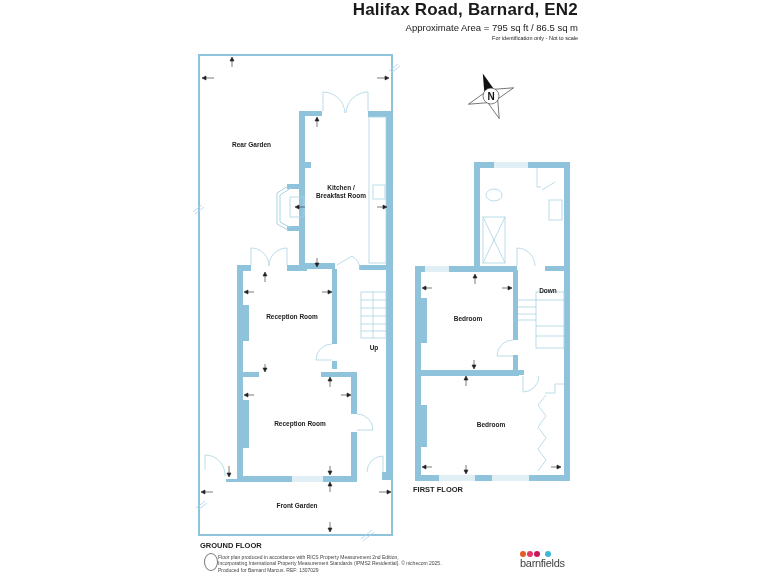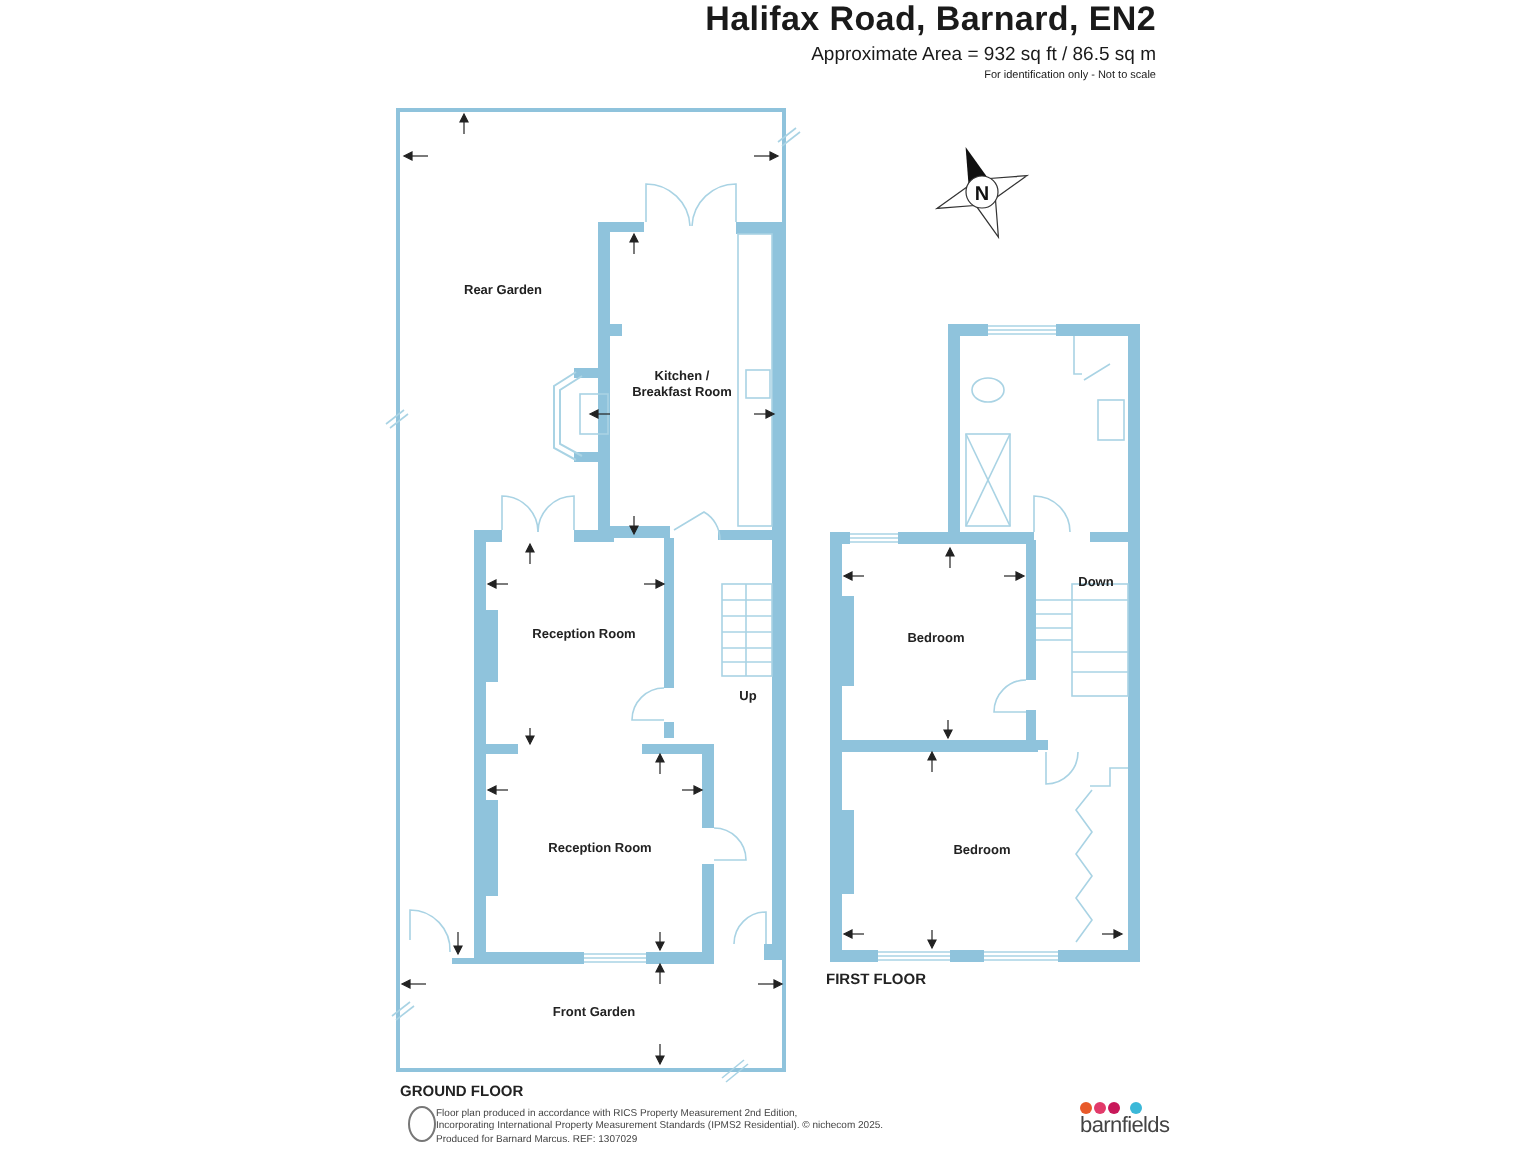--- a/index.html
+++ b/index.html
@@ -5,30 +5,30 @@
   html, body { margin:0; padding:0; background:#ffffff; }
   body { width:768px; height:576px; position:relative; overflow:hidden; font-family:"Liberation Sans", sans-serif; color:#1a1a1a; }
   .title { position:absolute; right:190px; top:0px; font-size:17px; font-weight:bold; letter-spacing:0.2px; }
   .area { position:absolute; right:190px; top:22px; font-size:9.5px; }
   .note { position:absolute; right:190px; top:35px; font-size:5.5px; }
   svg.plan { position:absolute; left:0; top:0; }
   .lbl { font-family:"Liberation Sans", sans-serif; font-size:6.5px; font-weight:bold; fill:#222; }
   .floor { font-family:"Liberation Sans", sans-serif; font-size:7.5px; font-weight:bold; fill:#222; }
   .footer { position:absolute; left:218px; top:554px; width:260px; font-size:5px; line-height:6.3px; color:#444; }
   .footer-icon { position:absolute; left:204px; top:553px; width:14px; height:18px; border:1px solid #777; border-radius:50%; box-sizing:border-box; }
-  .logo { position:absolute; left:496px; top:550px;padding-left:44px; }
+  .logo { position:absolute; left:476px; top:550px;padding-left:44px; }
   .logo-dots { display:flex; gap:1px; align-items:center; height:8px; }
   .dot { width:6px; height:6px; border-radius:50%; }
   .logo-text { font-size:11px; color:#444; letter-spacing:-0.3px; margin-top:-1px; }
 </style>
 </head>
 <body>
 
 <div class="title">Halifax Road, Barnard, EN2</div>
-<div class="area">Approximate Area = 932 sq ft / 86.5 sq m</div>
+<div class="area">Approximate Area = 795 sq ft / 86.5 sq m</div>
 <div class="note">For identification only - Not to scale</div>
 
 <svg class="plan" width="768" height="576" viewBox="0 0 768 576">
 
   <g>
 
     <rect x="199" y="55" width="193" height="480" fill="none" stroke="#8fc3dc" stroke-width="2"></rect>
 
     <g stroke="#a9d3e4" stroke-width="0.8">
       <line x1="389" y1="71" x2="398" y2="64"></line>

